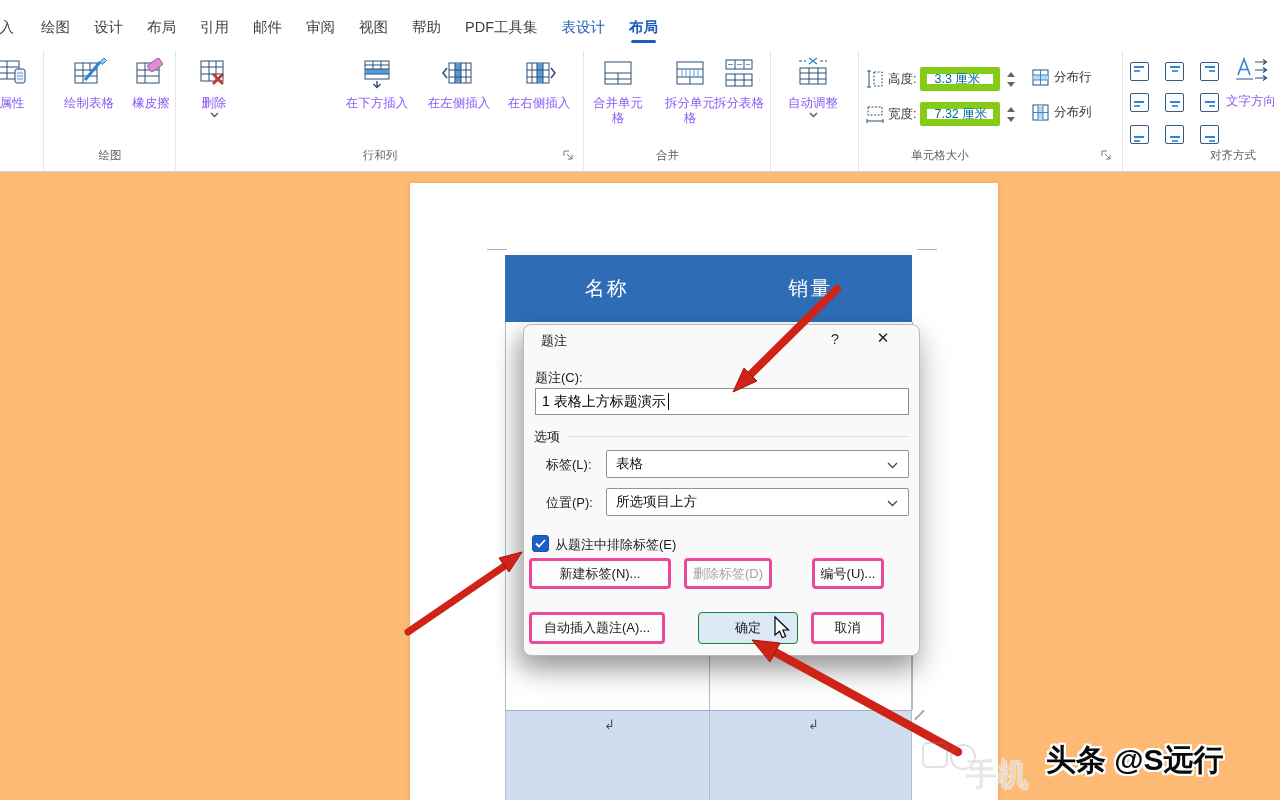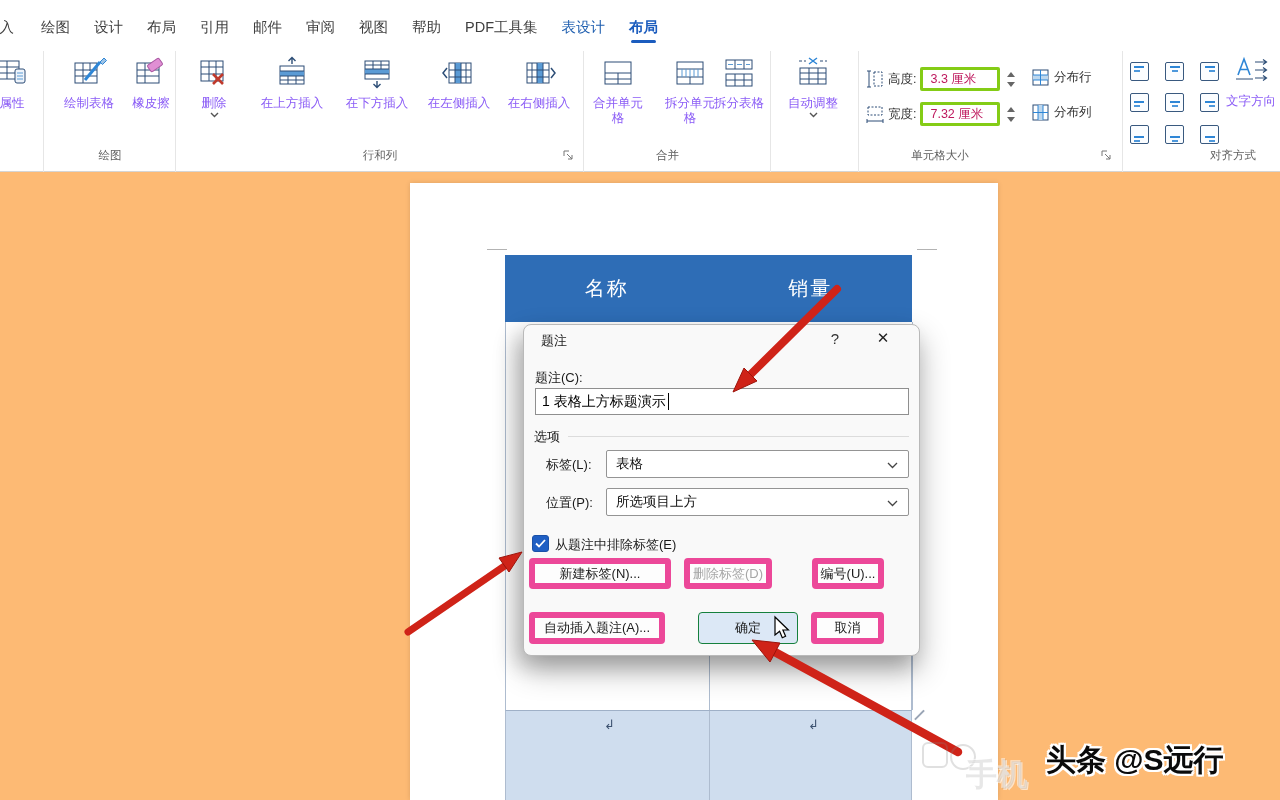--- a/index.html
+++ b/index.html
@@ -22,22 +22,22 @@
   .rbtn { position:absolute; top:10px; display:flex; flex-direction:column; align-items:center; height:96px; cursor:default; }
   .rbtn .lbl { font-size:12.5px; color:#8b5cf6; margin-top:3px; text-align:center; line-height:15px; }
   .glabel { position:absolute; top:103px; font-size:11.5px; color:#606060; text-align:center; }
   .chev { margin-top:1px; }
   .launcher { position:absolute; top:104px; }
   .clipbox { overflow:hidden; }
 
   
   .sizerow { position:absolute; display:flex; align-items:center; gap:4px; }
   .sizelbl { font-size:12.5px; color:#333; }
-  .sizefield { width:80px; height:24px; border:3px solid #84cc16; border-radius:2px; background:#fff;
-               font-size:12.5px; color:#be185d; display:flex; align-items:center; padding-left:7px; }
+  .sizefield { width:80px; height:24px; border:7px solid #84cc16; border-radius:2px; background:#fff;
+               font-size:12.5px; color:#0369a1; display:flex; align-items:center; padding-left:7px; }
   .spin { display:flex; flex-direction:column; gap:5px; margin-left:3px; }
   .spin b { width:0; height:0; border-left:4px solid transparent; border-right:4px solid transparent; }
   .spin .up { border-bottom:5px solid #666; }
   .spin .dn { border-top:5px solid #666; }
   .distbtn { position:absolute; display:flex; align-items:center; gap:5px; font-size:12.5px; color:#333; }
 
   
   .acell { position:absolute; width:19px; height:19px; border:1px solid #39597f; border-radius:2px; background:#fbfdff; }
   .acell i { position:absolute; height:2px; background:#2e86d6; display:block; }
   .acell .b2 { opacity:.85; }
@@ -73,21 +73,21 @@
   .caret { display:inline-block; width:1.5px; height:17px; background:#000; margin-left:2px; }
   #opt-label { position:absolute; left:10px; top:103px; }
   #opt-line { position:absolute; left:44px; top:111px; width:341px; height:1px; background:#dcdcdc; }
   .row-label { position:absolute; left:22px; }
   .dselect { position:absolute; left:82px; width:303px; height:28px; background:#fff; border:1px solid #949494; border-radius:2px;
              display:flex; align-items:center; padding-left:9px; font-size:13.5px; color:#111; }
   .dselect svg { position:absolute; right:10px; top:11px; }
   #chkbox { position:absolute; left:8px; top:210px; width:17px; height:17px; background:#1f5fc4; border:1px solid #1a51a8; border-radius:3px;
             display:flex; align-items:center; justify-content:center; }
   #chk-label { position:absolute; left:31px; top:211px; }
-  .dbtn { position:absolute; height:31px; background:#fdfdfd; border:6px solid #ec4899; border-radius:4px;
+  .dbtn { position:absolute; height:31px; background:#fdfdfd; border:3px solid #ec4899; border-radius:4px;
           display:flex; align-items:center; justify-content:center; font-size:13px; color:#1a1a1a; cursor:default; }
   .dbtn.disabled { color:#a6a6a6; }
   .dbtn.primary { background:#dce8f6; border:1px solid #15803d; }
 
   
   #overlay { position:absolute; left:0; top:0; width:1280px; height:800px; z-index:50; pointer-events:none; }
   #wm { position:absolute; left:1046px; top:740px; z-index:60; font-size:30px; font-weight:700; color:#0a0a0a; white-space:nowrap;
         text-shadow:-2px -2px 0 #fff, 2px -2px 0 #fff, -2px 2px 0 #fff, 2px 2px 0 #fff, 0 2px 0 #fff, 2px 0 0 #fff, 0 -2px 0 #fff, -2px 0 0 #fff; }
   #wm-faint { position:absolute; left:966px; top:738px; z-index:55; font-size:31px; font-weight:700; color:rgba(120,120,120,.18); white-space:nowrap;
               text-shadow:-1px -1px 0 rgba(255,255,255,.6), 1px 1px 0 rgba(255,255,255,.6);margin-top:16px; }
@@ -152,29 +152,20 @@
   <div class="rbtn" style="left:185px;width:58px">
     <svg width="36" height="38" viewBox="0 0 36 38">
       <rect x="5" y="6" width="22" height="20" fill="#fff" stroke="#2c4d76"></rect>
       <path d="M5 12h22M5 19h22M13 6v20M20 6v20" stroke="#2c4d76" fill="none"></path>
       <path d="M17 19l10 10M27 19l-10 10" stroke="#c0392b" stroke-width="2.6"></path>
     </svg>
     <div class="lbl">删除</div>
     <svg class="chev" width="9" height="6" viewBox="0 0 9 6">
         <polyline points="1,1 4.5,4.5 8,1" fill="none" stroke="#555" stroke-width="1.4"></polyline>
       </svg>
-  </div>
-  <div class="rbtn" style="left:252px;width:80px">
-    <svg width="36" height="38" viewBox="0 0 36 38">
-      <path d="M18 9V3M14.5 6l3.5-3.5L21.5 6" fill="none" stroke="#2c4d76" stroke-width="1.4"></path>
-      <rect x="6" y="11" width="24" height="18" fill="#fff" stroke="#2c4d76"></rect>
-      <rect x="6" y="16" width="24" height="5" fill="#5b9bd5"></rect>
-      <path d="M6 16h24M6 21h24M6 25h24M14 21v8M22 21v8" stroke="#2c4d76" fill="none"></path>
-    </svg>
-    <div class="lbl">在上方插入</div>
   </div>
   <div class="rbtn" style="left:337px;width:80px">
     <svg width="36" height="38" viewBox="0 0 36 38">
       <rect x="6" y="6" width="24" height="18" fill="#fff" stroke="#2c4d76"></rect>
       <rect x="6" y="14" width="24" height="5" fill="#5b9bd5"></rect>
       <path d="M6 10h24M6 14h24M6 19h24M14 6v8M22 6v8" stroke="#2c4d76" fill="none"></path>
       <path d="M18 26v6M14.5 29l3.5 3.5L21.5 29" fill="none" stroke="#2c4d76" stroke-width="1.4"></path>
     </svg>
     <div class="lbl">在下方插入</div>
   </div>

